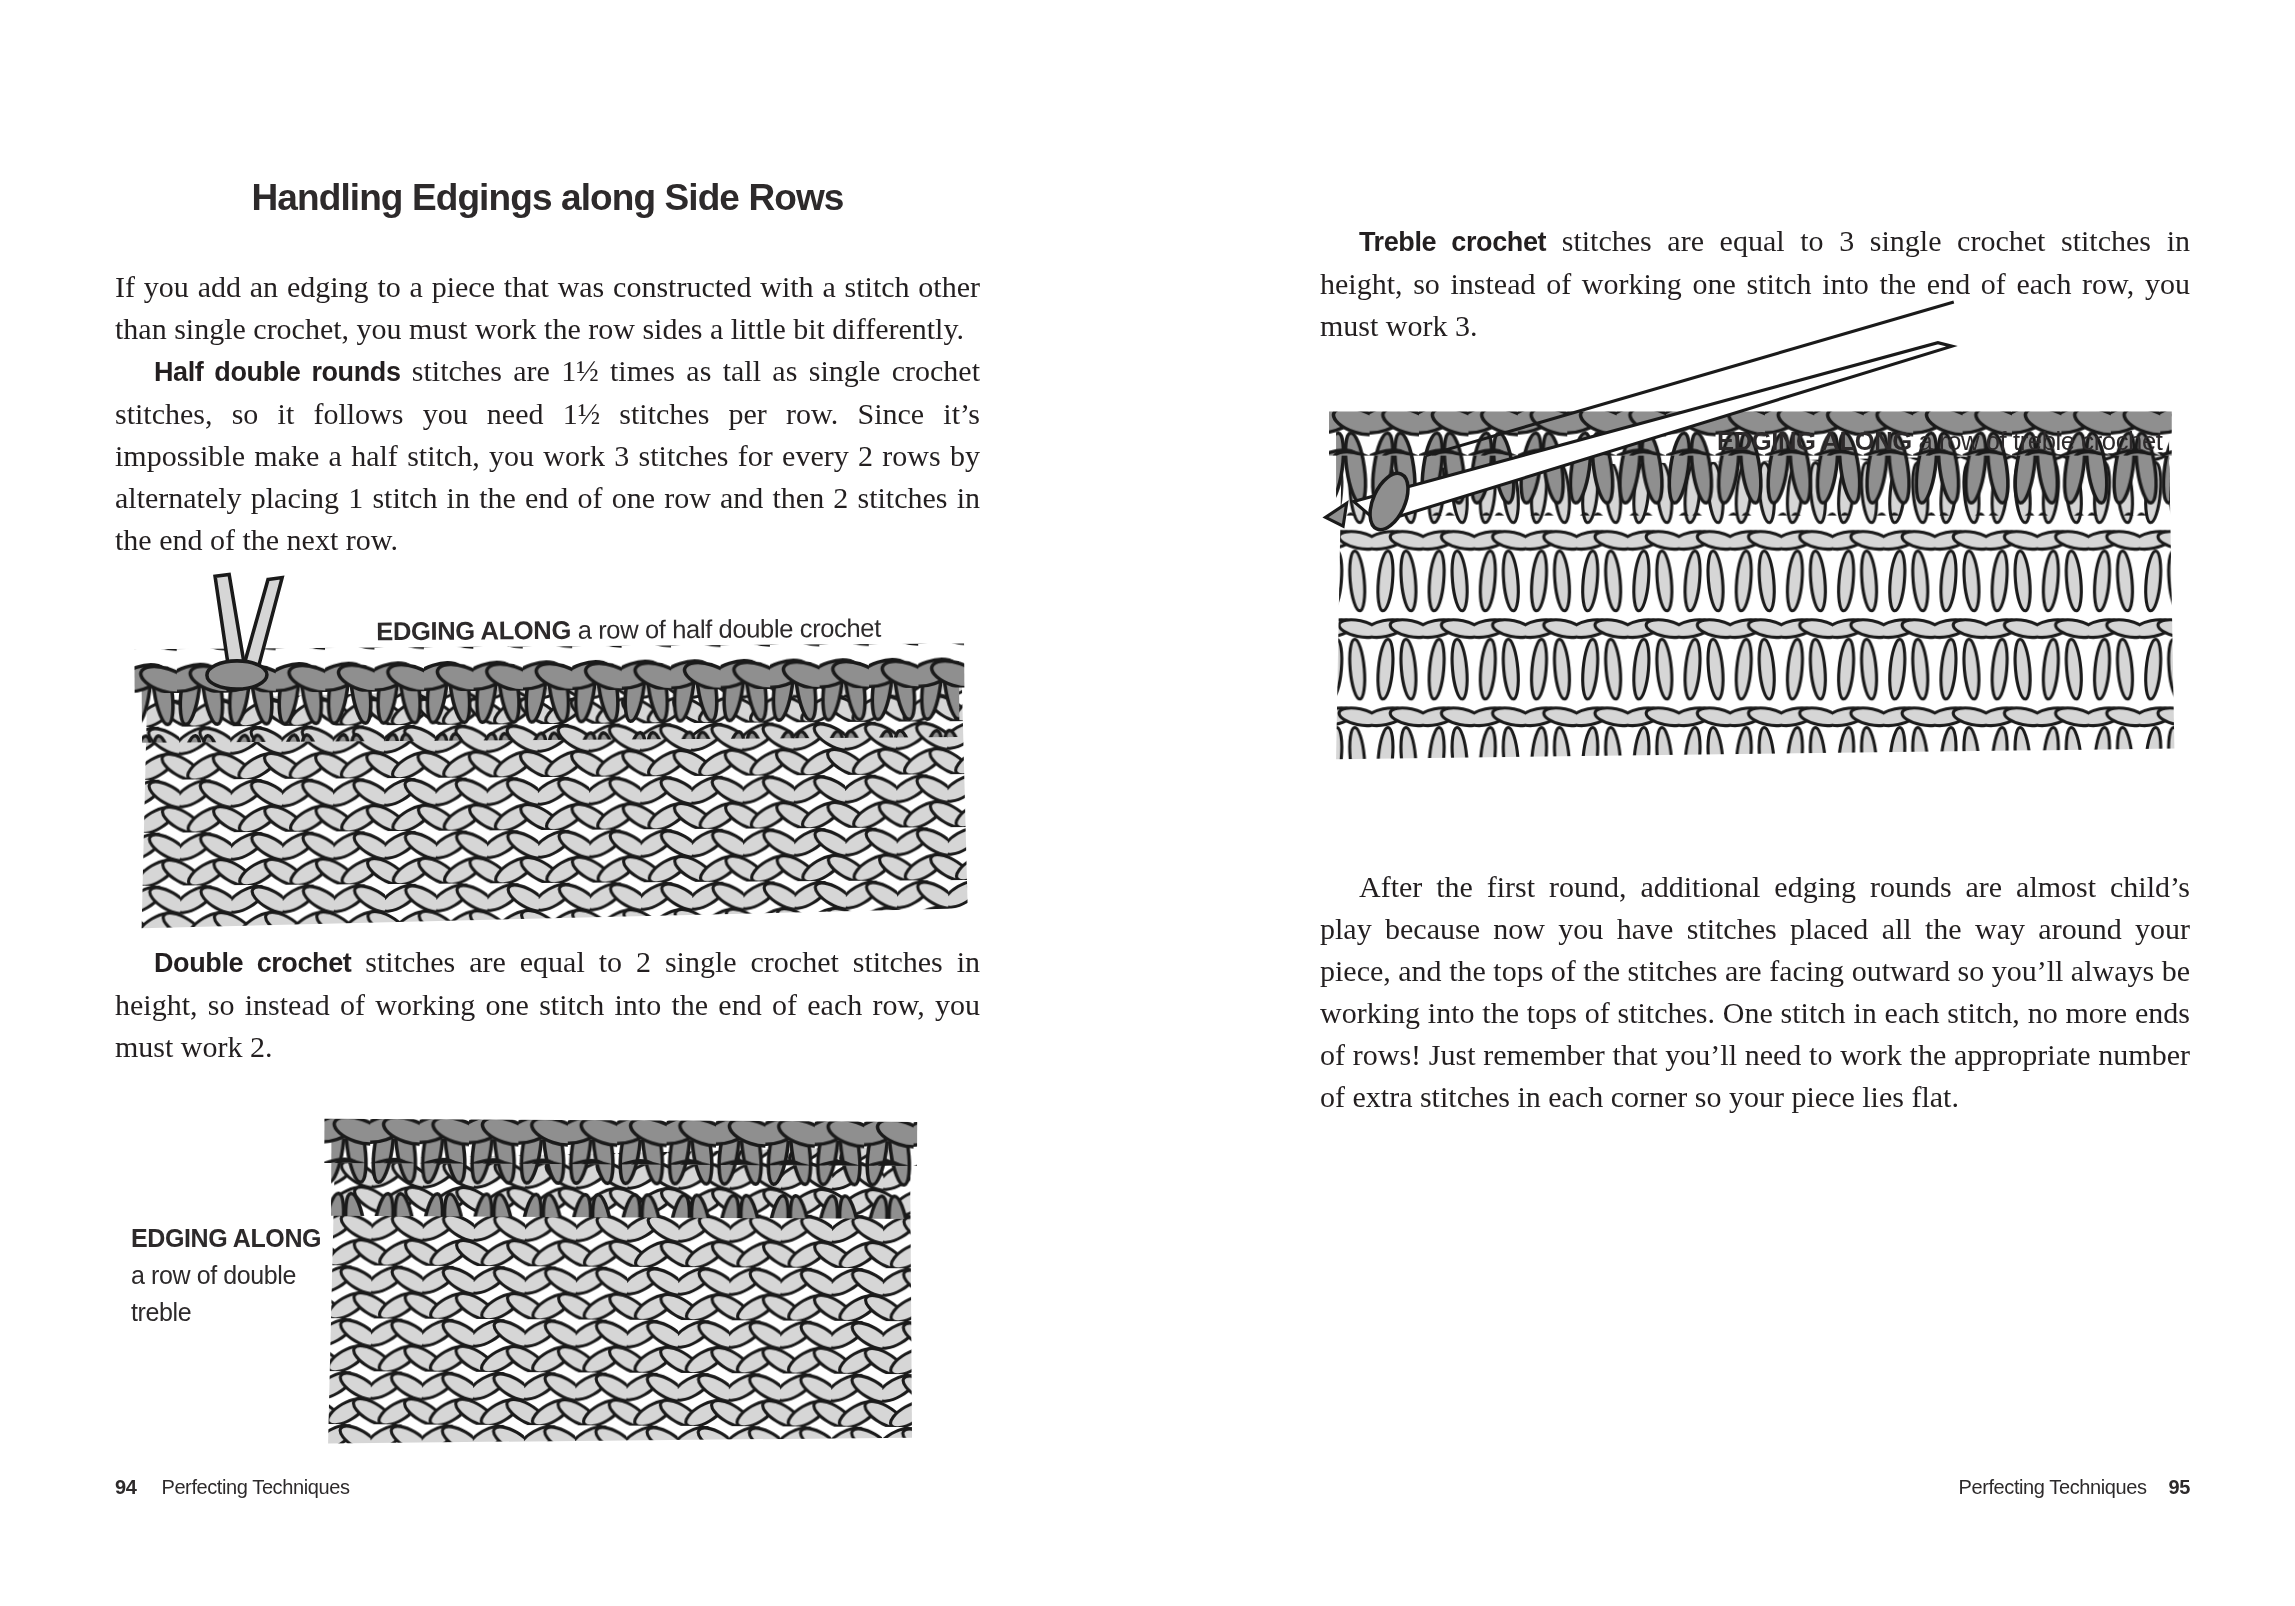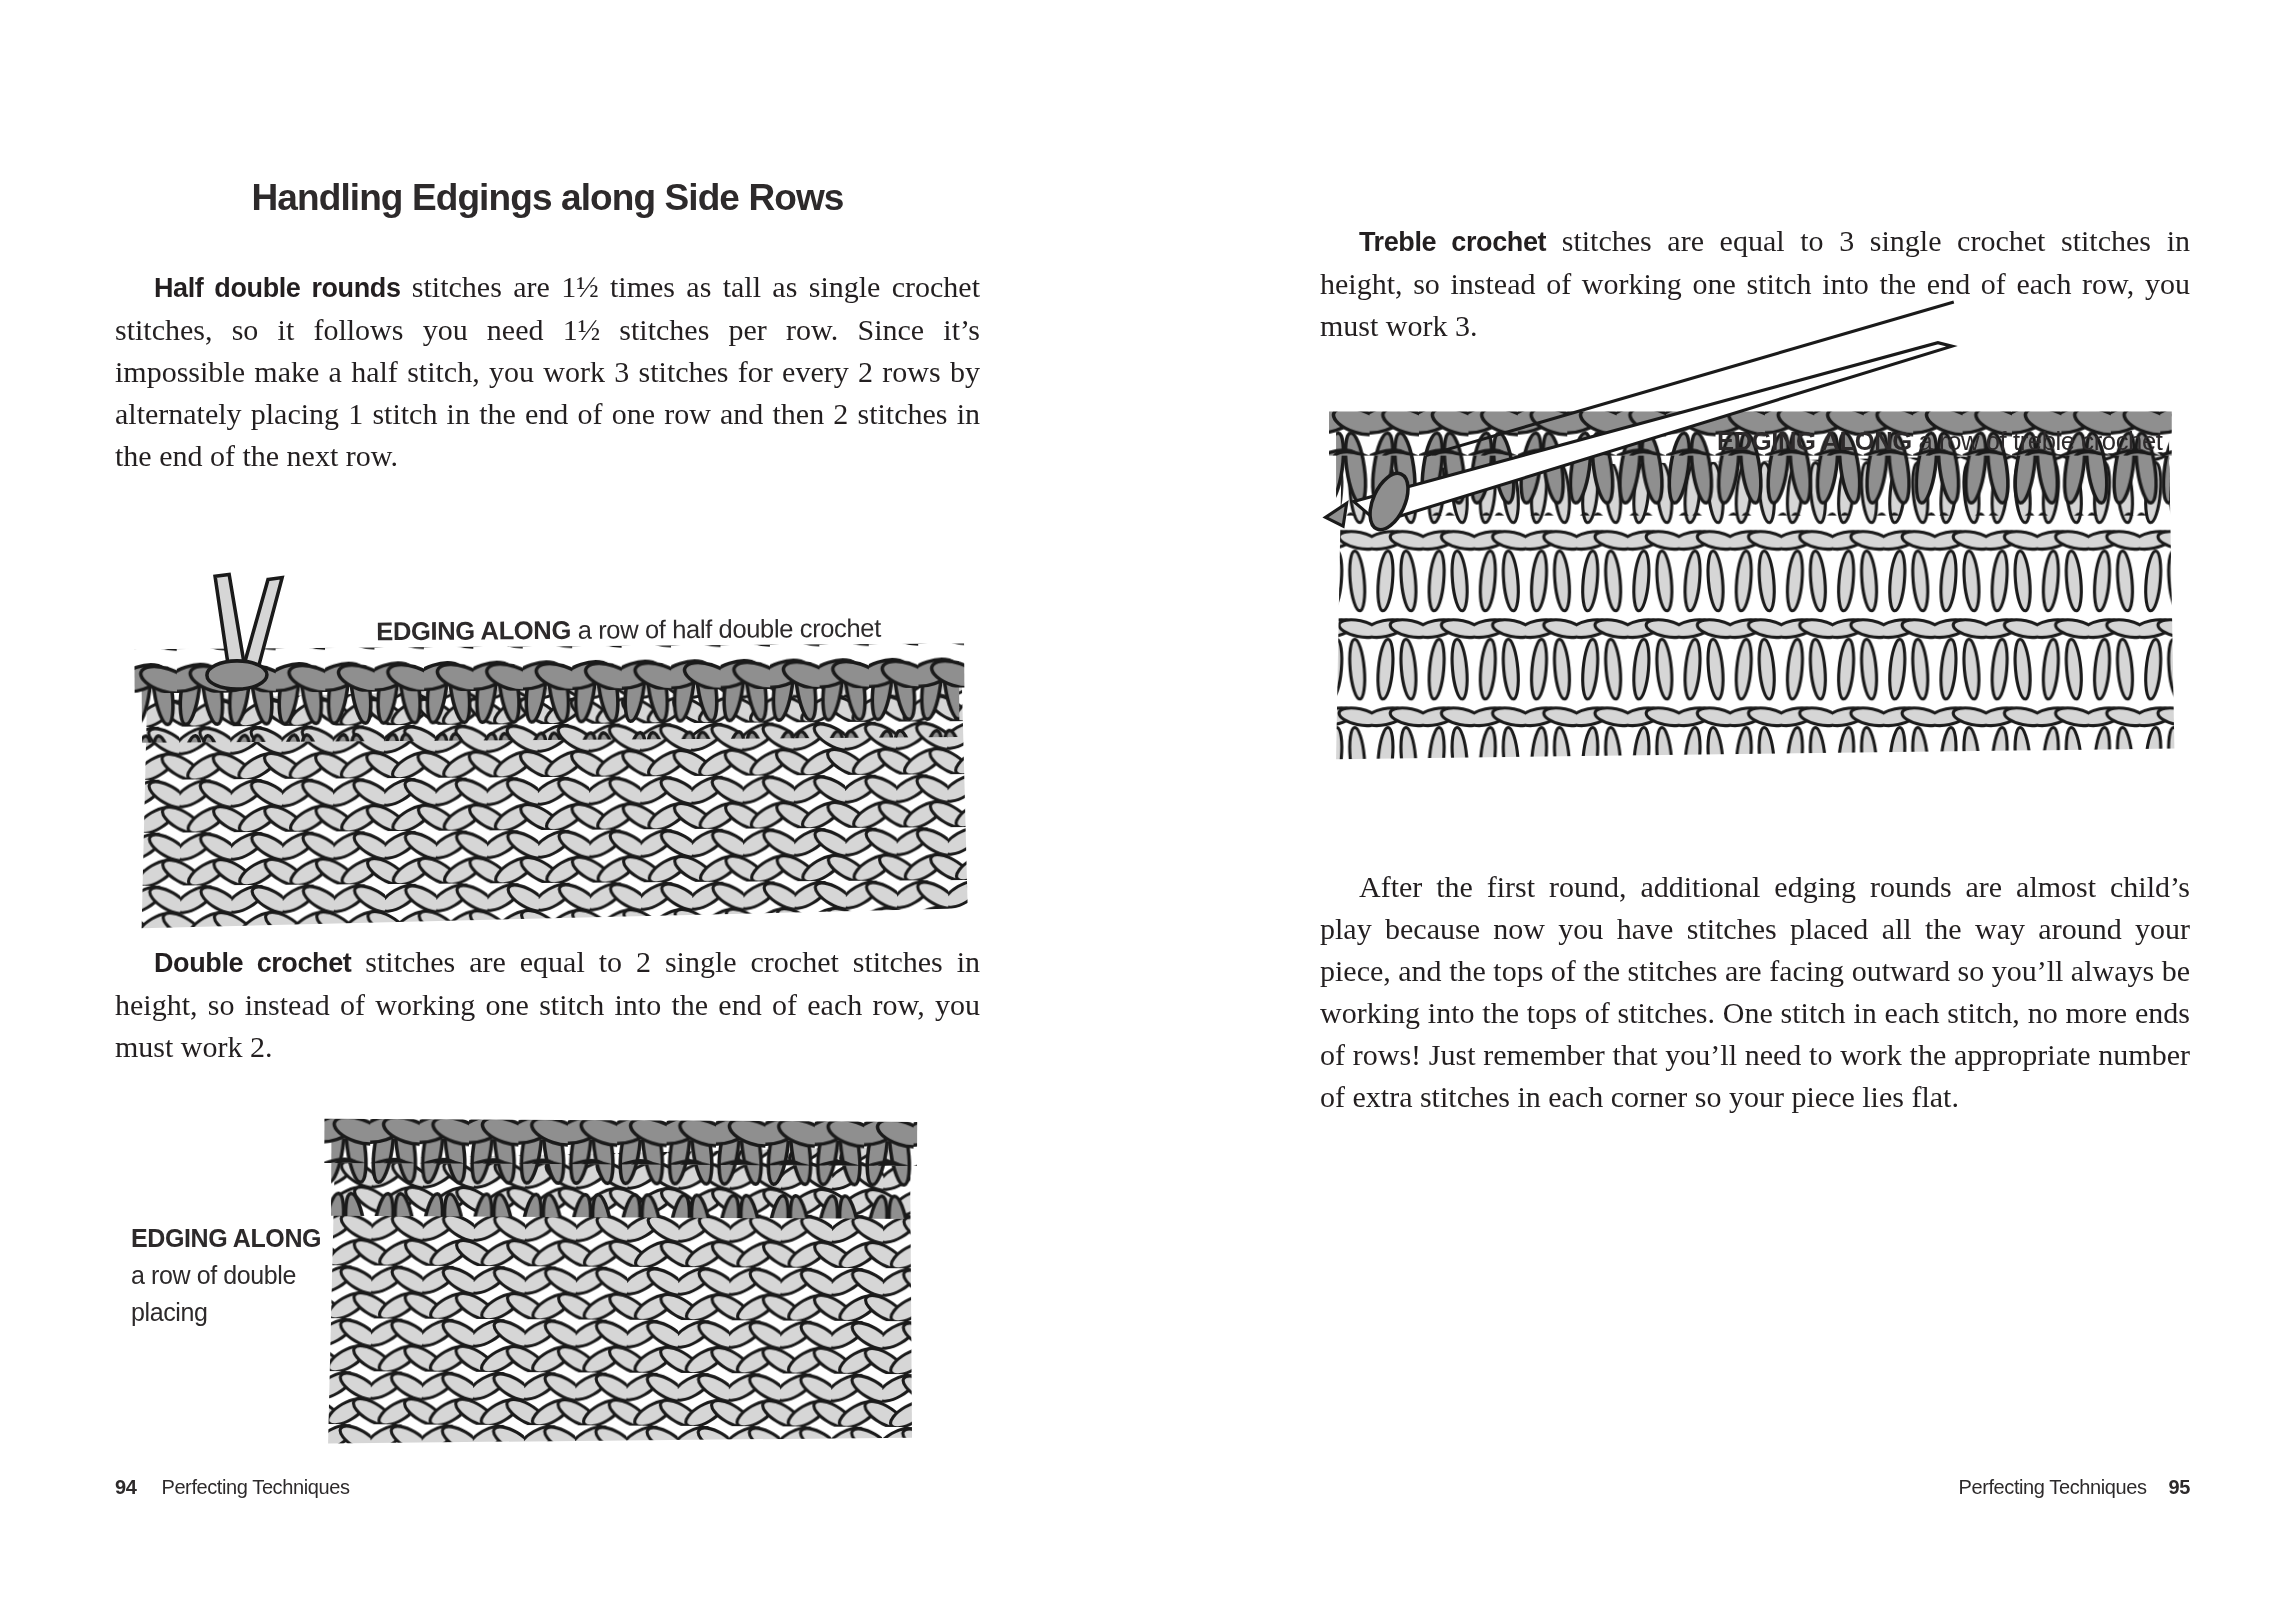--- a/index.html
+++ b/index.html
@@ -71,20 +71,23 @@
     <pattern id="posts" width="56" height="92" patternUnits="userSpaceOnUse">
       <ellipse cx="15" cy="46" rx="10" ry="40" transform="rotate(8 15 46)" fill="#8f8f8f" stroke="#1a1a1a" stroke-width="4"></ellipse>
       <ellipse cx="40" cy="46" rx="10" ry="40" transform="rotate(-8 40 46)" fill="#8f8f8f" stroke="#1a1a1a" stroke-width="4"></ellipse>
     </pattern>
   </defs>
 </svg>
 
 <div class="abs page-title" style="left:115px; top:177px; width:865px;">Handling Edgings along Side Rows</div>
 
 <div class="abs serif" style="left:115px; top:228px; width:865px;">
+  <p>
+    <span>If you add an edging to a piece that was constructed with a stitch other than single crochet, you must work the row sides a little bit differently.</span>
+  </p>
   <p class="indent">
     <b class="lead">Half double rounds</b><span> stitches are 1½ times as tall as single crochet stitches, so it follows you need 1½ stitches per row. Since it’s impossible make a half stitch, you work 3 stitches for every 2 rows by alternately placing 1 stitch in the end of one row and then 2 stitches in the end of the next row.</span>
   </p>
 </div>
 
 <figure style="left:128px; top:565px; width:843px; height:371px; transform:rotate(-0.4deg);">
   <svg viewBox="0 0 955 420" width="843" height="371">
     <g>
       <path d="M22,150 L945,128 L950,392 L14,408 Z" fill="url(#fab)"></path>
     </g>
@@ -107,21 +110,21 @@
 
 <div class="abs serif" style="left:115px; top:903px; width:865px;">
   <p class="indent">
     <b class="lead">Double crochet</b><span> stitches are equal to 2 single crochet stitches in height, so instead of working one stitch into the end of each row, you must work 2.</span>
   </p>
 </div>
 
 <div class="abs side-caption" style="left:131px; top:1220px; width:238px;">
   <div class="b1">EDGING ALONG</div>
   <div>a row of double</div>
-  <div>placing</div>
+  <div>treble</div>
 </div>
 
 <figure style="left:320px; top:1108px; width:600px; height:344px; transform:rotate(0.3deg);">
   <svg viewBox="0 0 680 390" width="600" height="344">
     <g>
       <path d="M16,60 L668,42 L672,372 L10,382 Z" fill="url(#fab)"></path>
     </g>
     <g>
       <rect x="12" y="36" width="660" height="88" fill="url(#posts)"></rect>
     </g>

